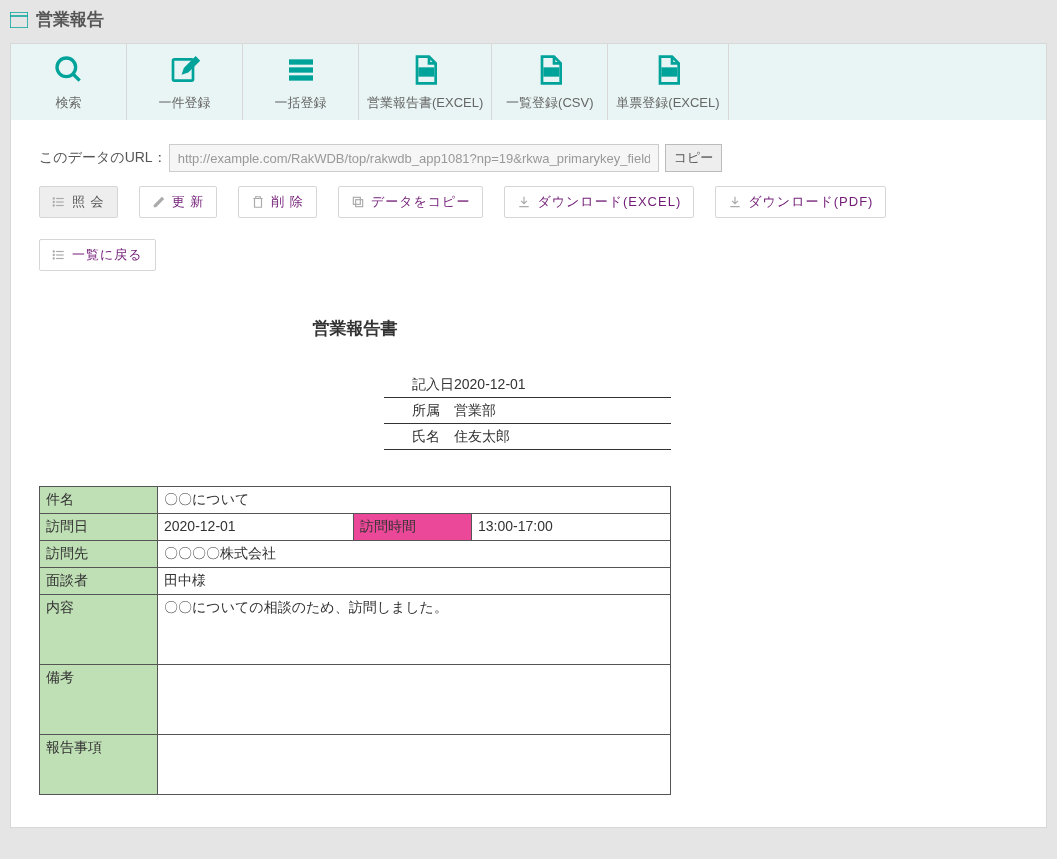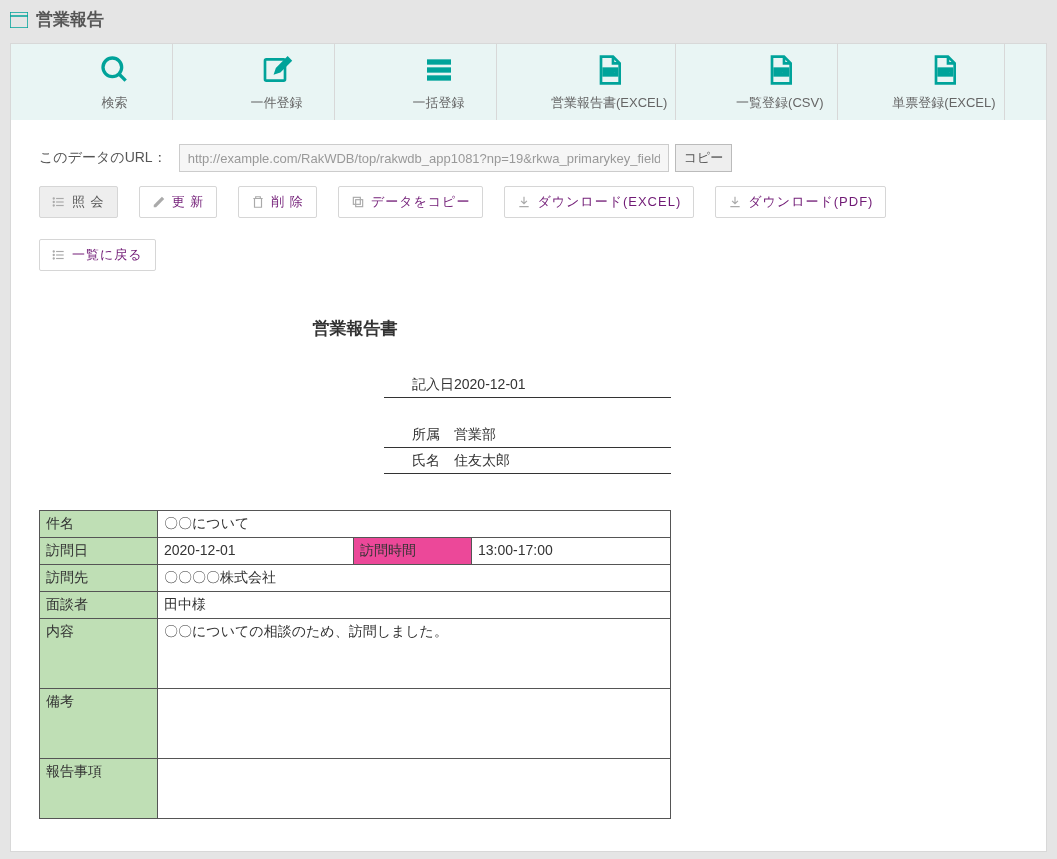--- a/index.html
+++ b/index.html
@@ -35,42 +35,41 @@
   }
   .tab {
     flex: 0 0 auto;
     min-width: 116px;
     padding: 10px 8px 8px 8px;
     text-align: center;
     border-right: 1px solid #d8d8d8;
     cursor: pointer;
     color: #666;
     background: #e9f5f4;
-    margin-left: 46px;
   }
   .tab .tab-icon {
     color: #00a39a;
     display: block;
     margin: 0 auto 6px auto;
     height: 34px;
   }
   .tab .tab-label {
     font-size: 13px;
   }
   .body-area {
     padding: 24px 28px 32px 28px;
   }
   .url-row {
     display: flex;
     align-items: center;
     margin-bottom: 14px;
   }
   .url-row label {
     font-size: 14px;
-    margin-right: 12px;
+    margin-right: 2px;
     color: #555;
   }
   .url-input {
     flex: 0 0 490px;
     height: 28px;
     border: 1px solid #ccc;
     padding: 0 8px;
     font-size: 13px;
     color: #999;
     background: #f6f6f6;
@@ -119,21 +118,21 @@
     font-size: 17px;
     font-weight: bold;
     padding: 20px 0 32px 0;
   }
   .meta-row {
     display: flex;
     margin-left: 345px;
     border-bottom: 1px solid #333;
     padding: 4px 0 3px 0;
   }
-  .meta-row.gap { margin-top: 24px; }
+  .meta-row.gap { }
   .meta-label {
     width: 70px;
     font-size: 14px;
     padding-left: 28px;
   }
   .meta-value {
     font-size: 14px;
   }
   .form-table {
     border-collapse: collapse;

